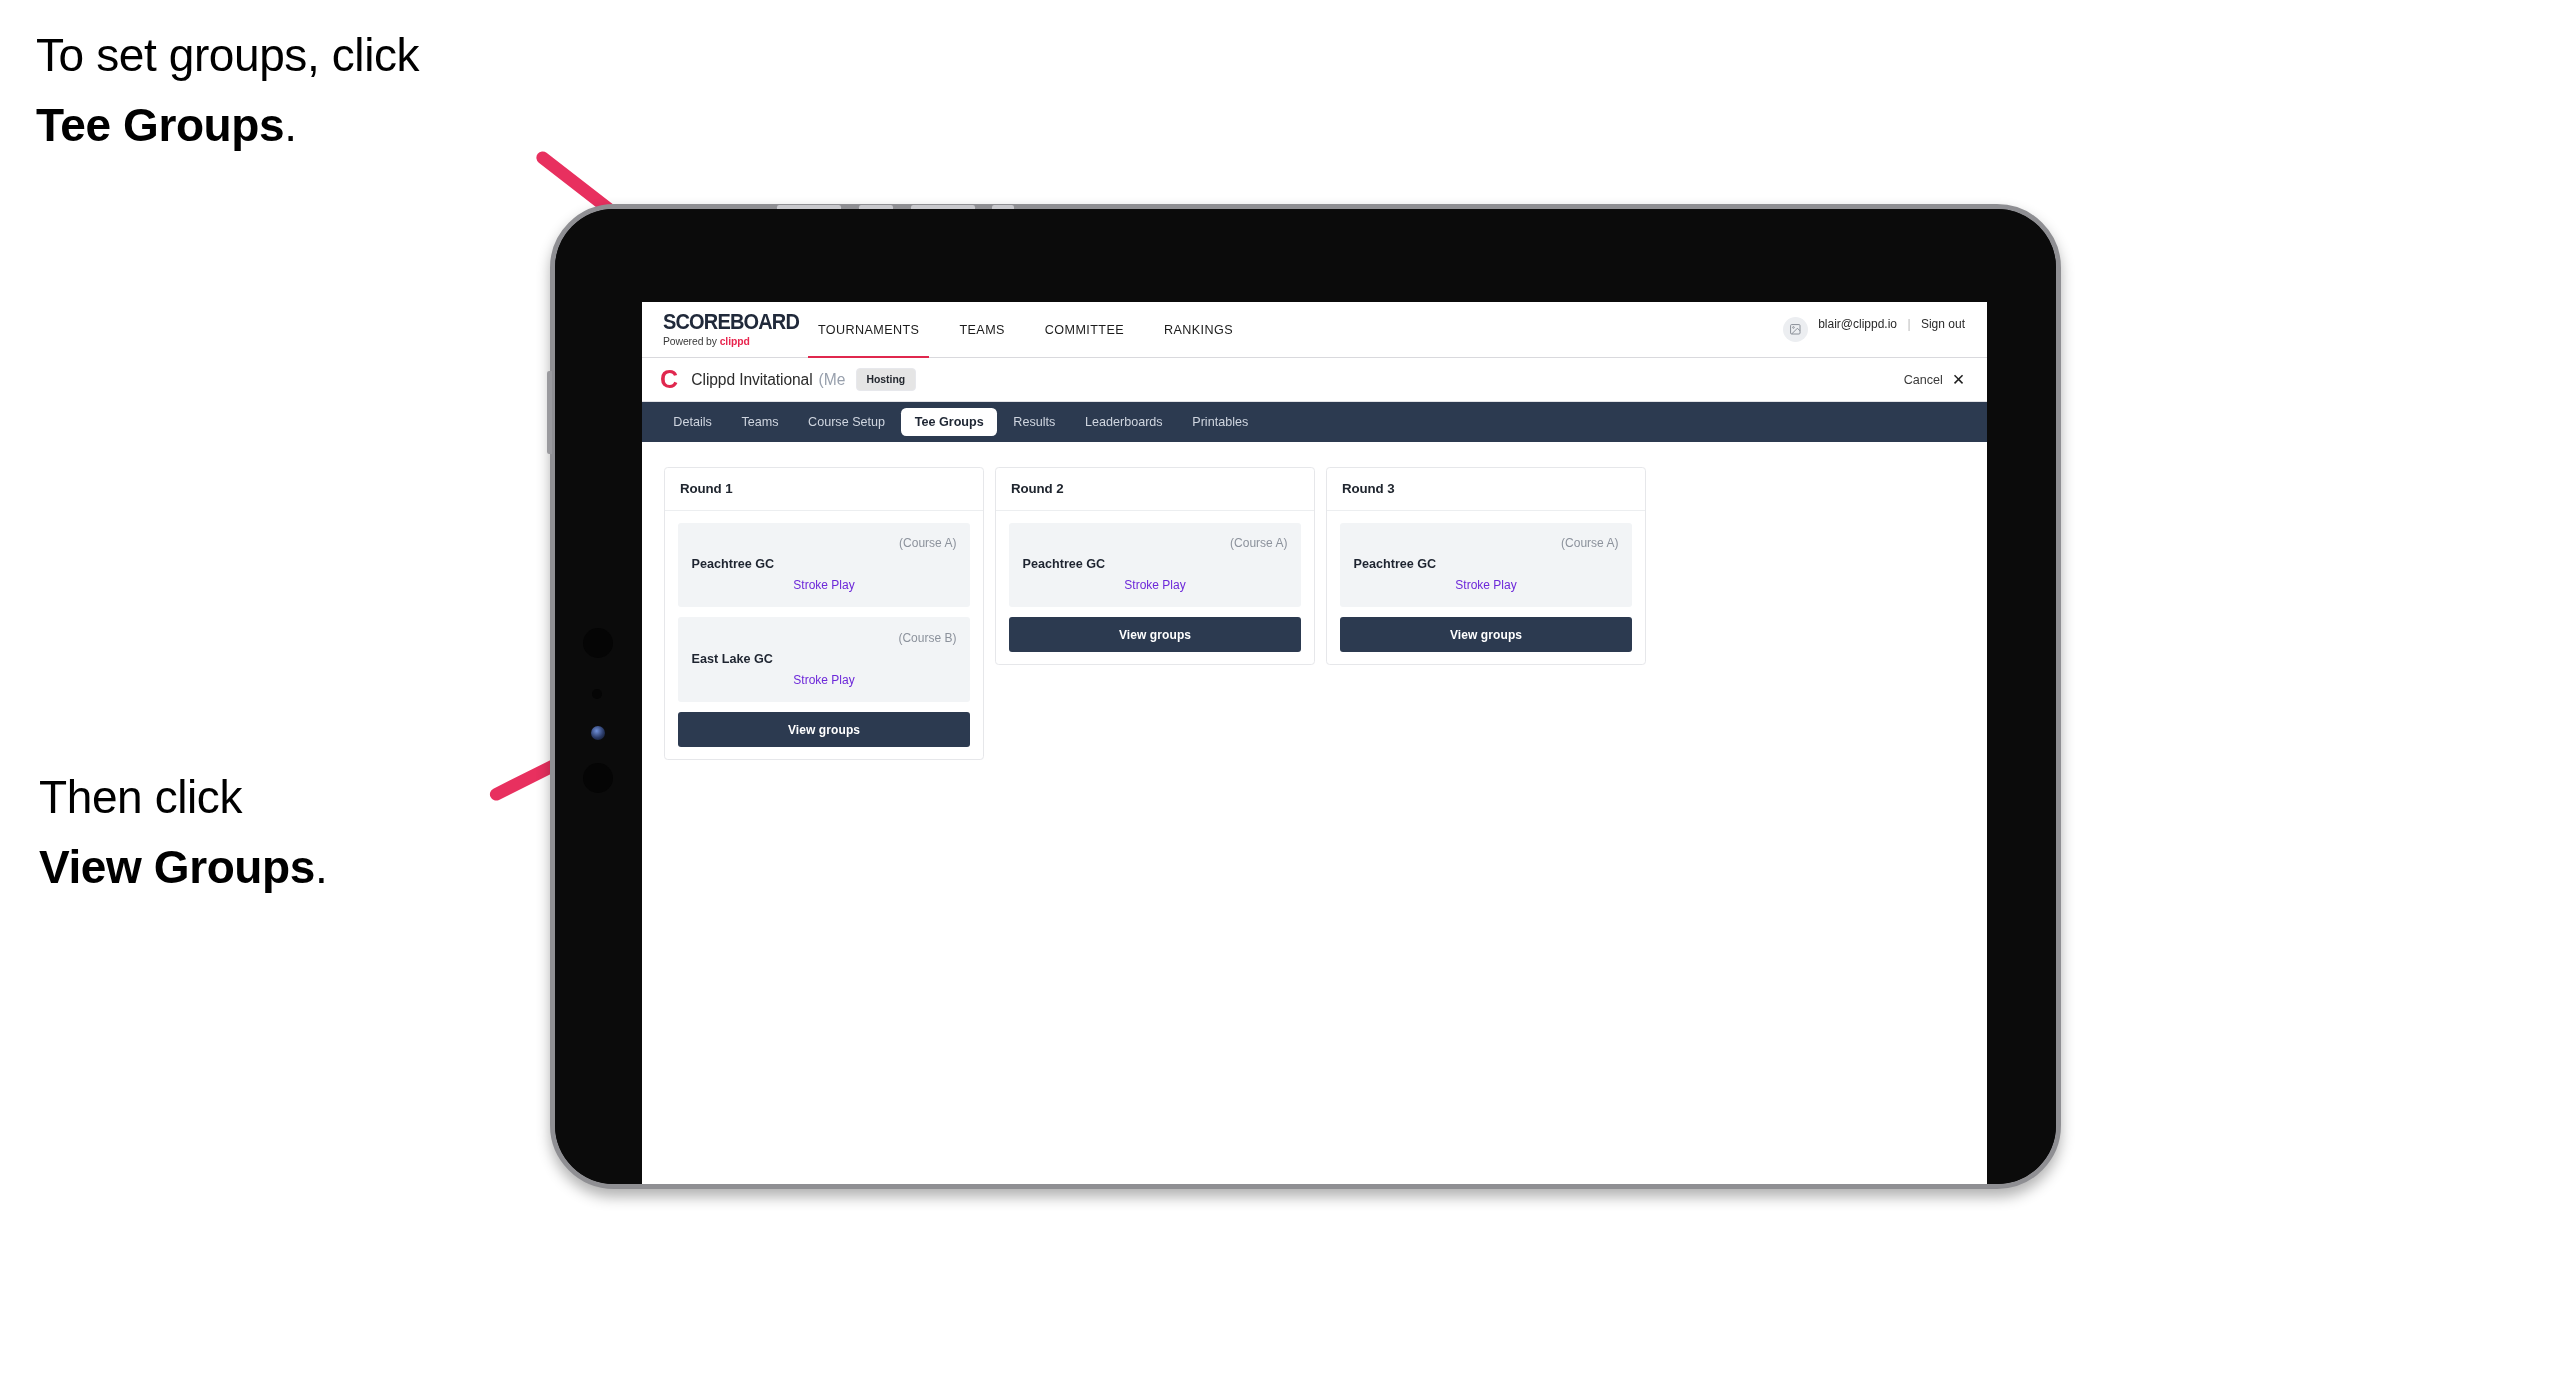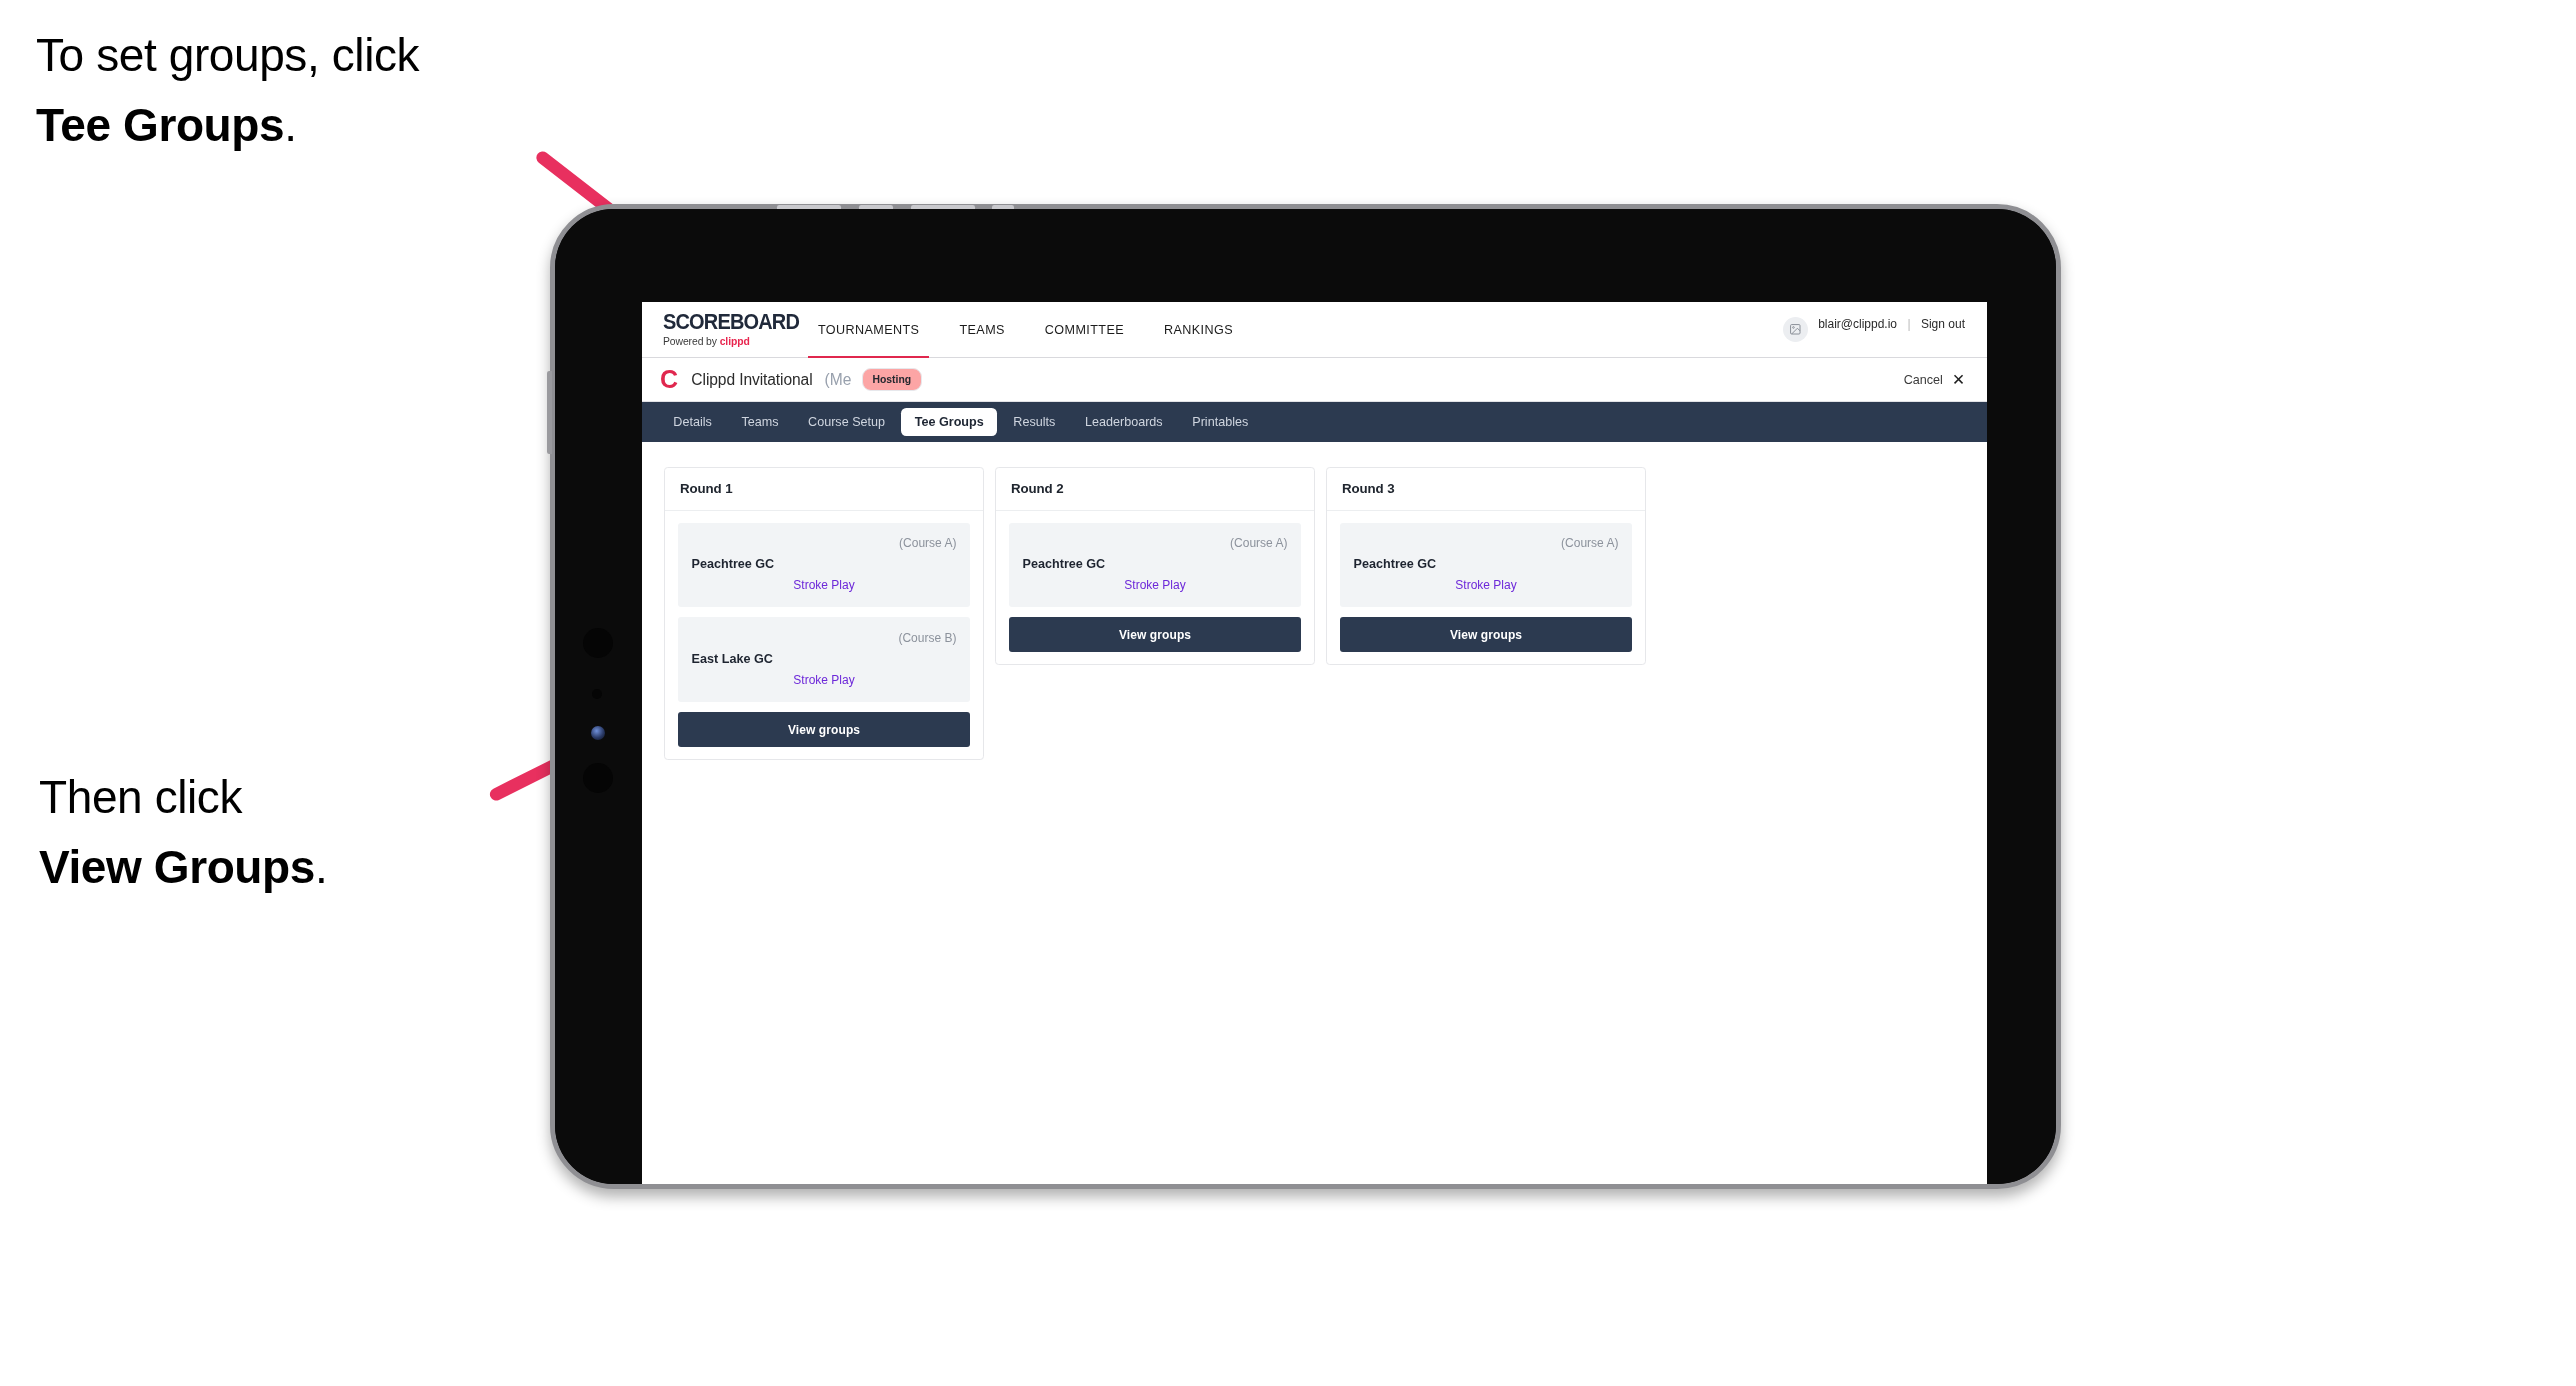--- a/index.html
+++ b/index.html
@@ -110,24 +110,24 @@
   #titlebar {
     height: 44px; background:#fff; display:flex; align-items:center;
     padding: 0 22px 0 18px; border-bottom:0.7px solid #e2e2e6;
     position: relative;
   }
   #t-logo {
     font-size: 25px; font-weight:700; color:#e0274e; line-height:1;
     margin-right: 13.3px; font-family: "Liberation Sans", sans-serif;
   }
   #t-name { font-size: 15.6px; color:#2b2b2b; letter-spacing:-0.1px; }
-  #t-gender { font-size: 15.6px; color:#98a0ad; margin-left:12px; }
+  #t-gender { font-size: 15.6px; color:#98a0ad; margin-left:6px; }
   #t-badge {
     margin-left: 10.4px; font-size: 10.4px; font-weight:700; color:#23272e;
-    background:#fca5a5; border:0.7px solid #e7e8ec; border-radius:9px;
+    background:#e5e5e5; border:0.7px solid #e7e8ec; border-radius:4px;
     padding: 5.2px 9.6px;
   }
   #t-cancel {
     margin-left:auto; display:flex; align-items:center; gap:9px;
     font-size: 12.6px; color:#3a3a3a; cursor:pointer;
   }
   #t-cancel .x { font-size: 15.6px; color:#1f1f1f; line-height:1; }
 
   
   #tabbar {

